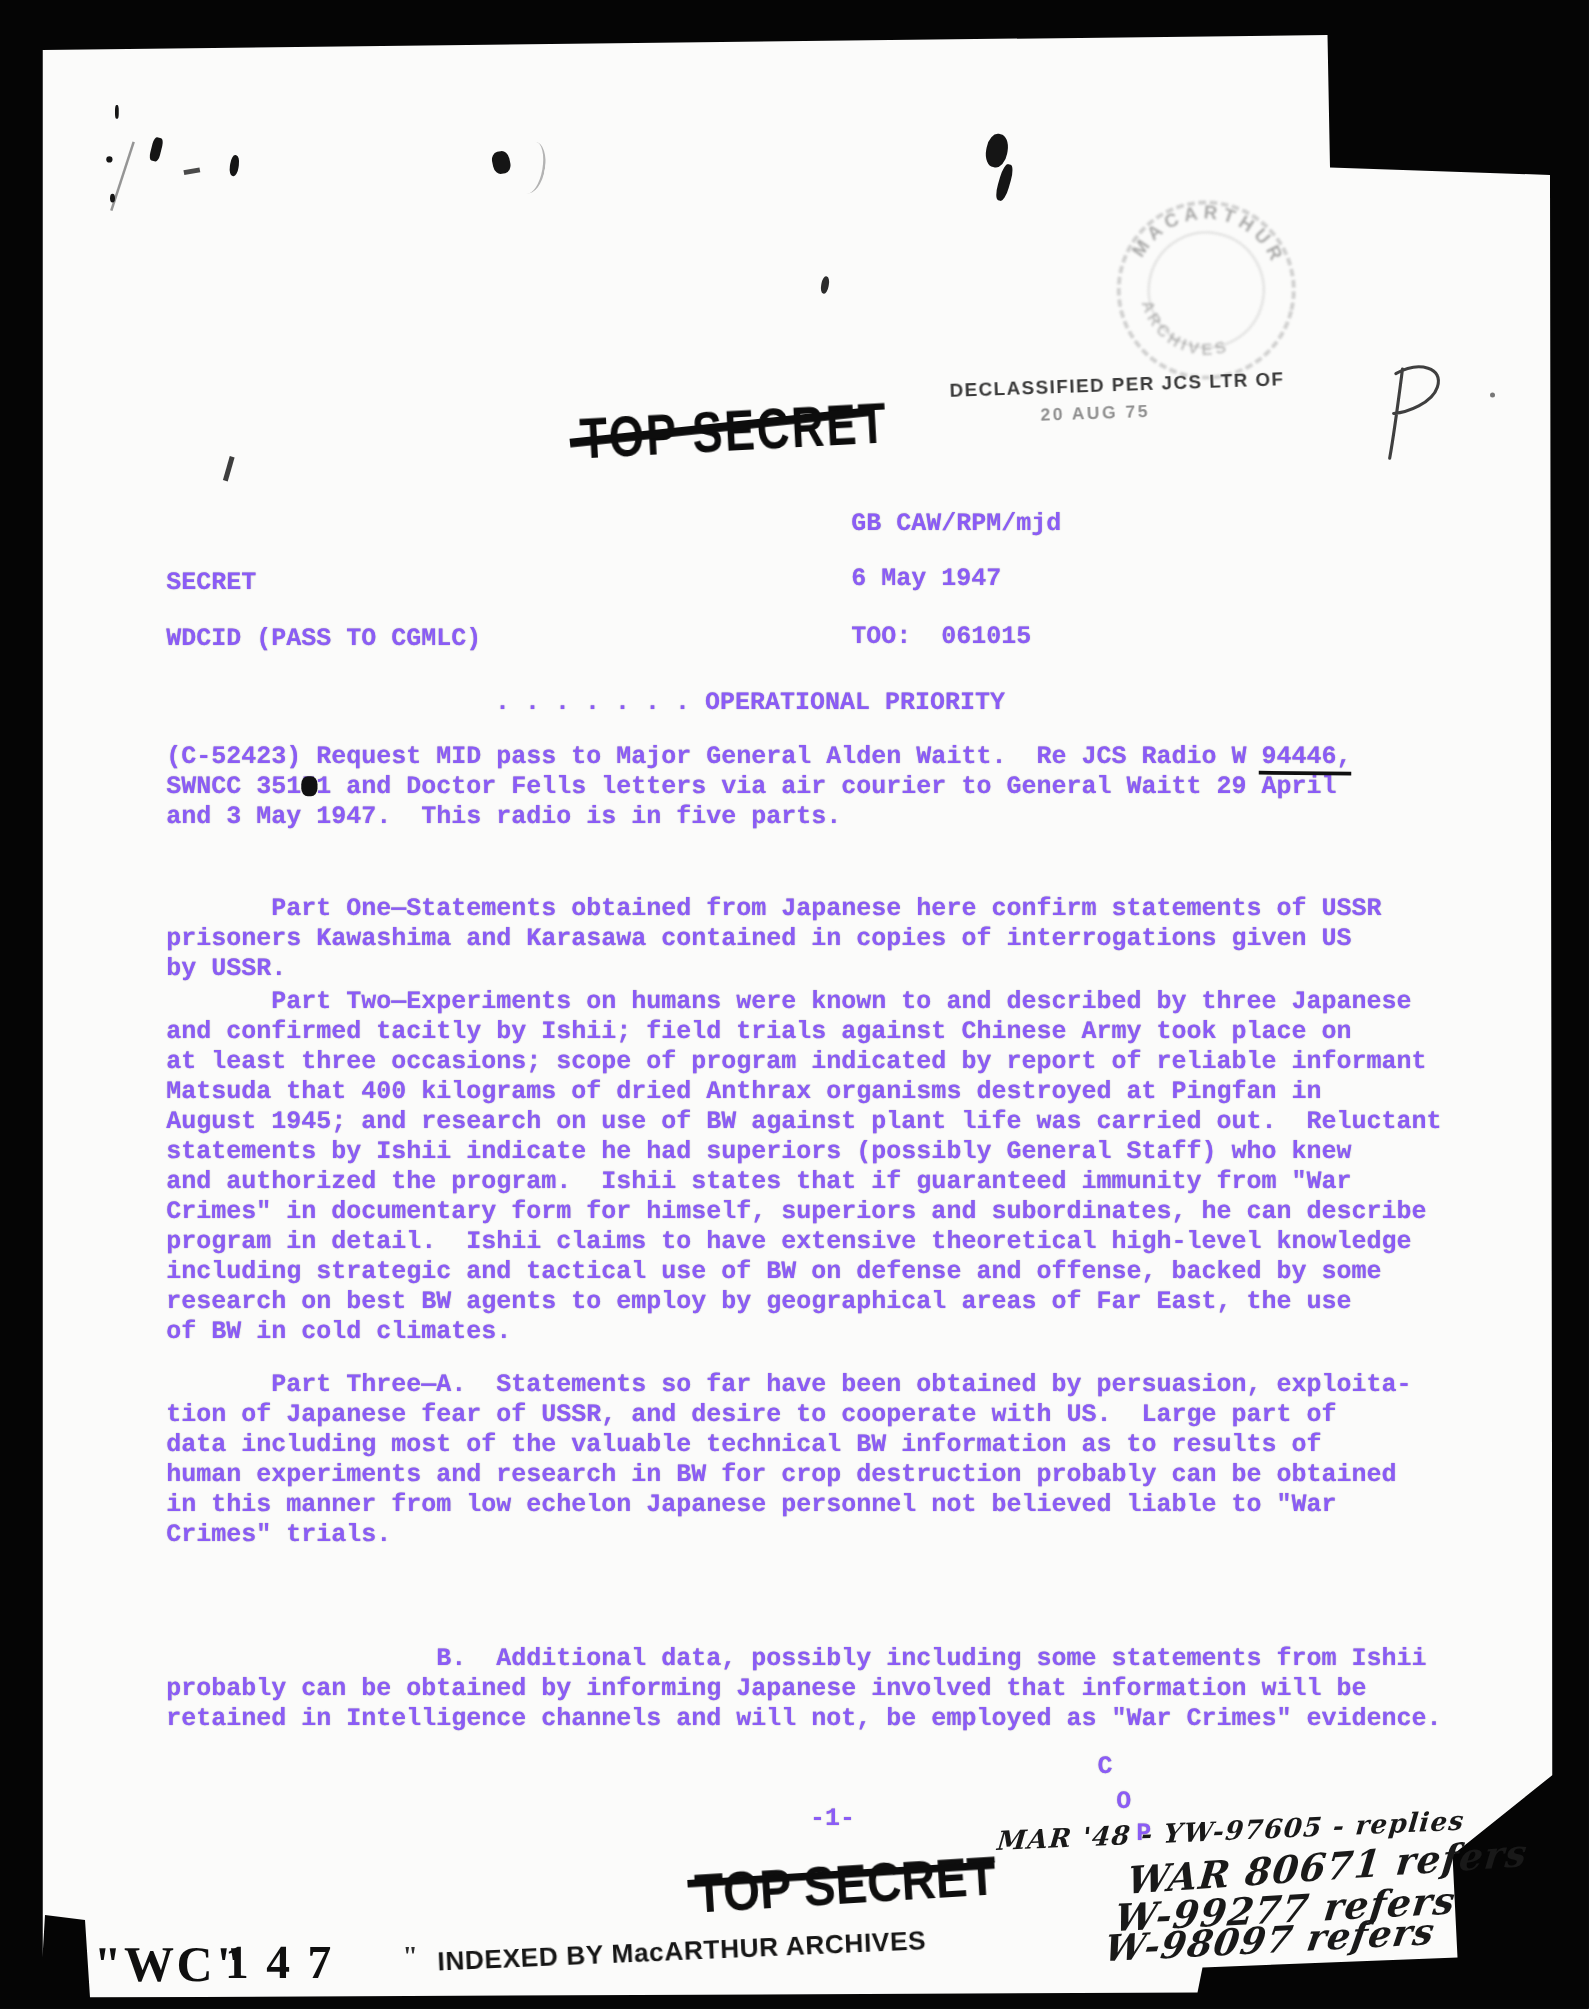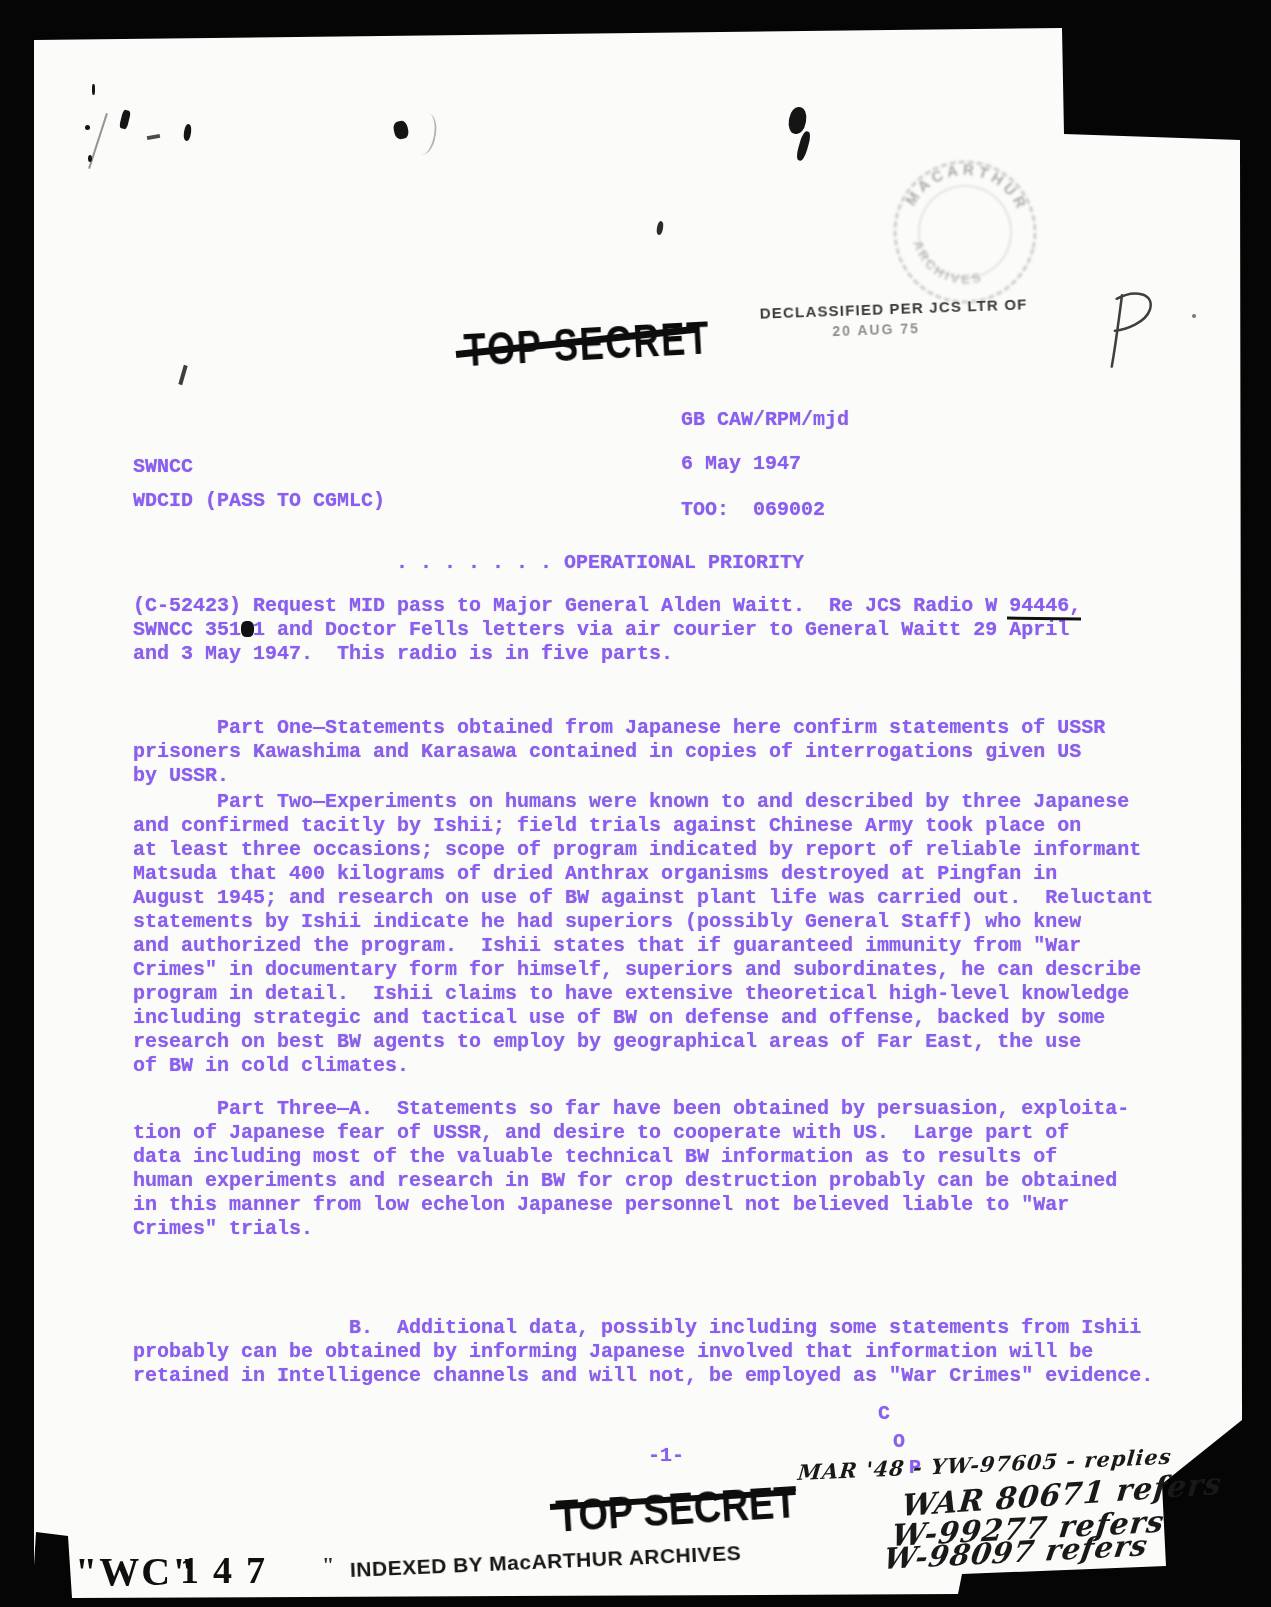--- a/index.html
+++ b/index.html
@@ -70,24 +70,24 @@
   <div class="abs declass" style="left:760px;top:300px;">
     <div class="l1">DECLASSIFIED PER JCS LTR OF</div>
     <div class="l2">20 AUG 75</div>
   </div>
 
   <svg class="abs" style="left:1098px;top:286px;transform:rotate(5deg);" width="62" height="88" viewBox="0 0 62 88">
     <path d="M16 14 C34 2 54 6 50 22 C47 35 28 44 17 46 M21 10 C20 34 19 60 17 82" fill="none" stroke="#3f3f3f" stroke-width="2.5" stroke-linecap="round"></path>
   </svg>
 
   <div class="abs typed" style="left:681px;top:408px;">GB CAW/RPM/mjd</div>
-  <div class="abs typed" style="left:133px;top:455px;">SWNCC</div>
+  <div class="abs typed" style="left:133px;top:455px;">SECRET</div>
   <div class="abs typed" style="left:681px;top:452px;">6 May 1947</div>
-  <div class="abs typed" style="left:133px;top:489px;">WDCID (PASS TO CGMLC)</div>
-  <div class="abs typed" style="left:681px;top:498px;">TOO:  069002</div>
+  <div class="abs typed" style="left:133px;top:500px;">WDCID (PASS TO CGMLC)</div>
+  <div class="abs typed" style="left:681px;top:498px;">TOO:  061015</div>
   <div class="abs typed" style="left:396px;top:551px;">. . . . . . . OPERATIONAL PRIORITY</div>
 
   <div class="abs typed" style="left:133px;top:594px;">(C-52423) Request MID pass to Major General Alden Waitt.  Re JCS Radio W 94446,
 SWNCC 35151 and Doctor Fells letters via air courier to General Waitt 29 April
 and 3 May 1947.  This radio is in five parts.</div>
   <div class="abs typed" style="left:133px;top:692px;margin-top:24px;">       Part One—Statements obtained from Japanese here confirm statements of USSR
 prisoners Kawashima and Karasawa contained in copies of interrogations given US
 by USSR.</div>
   <div class="abs typed" style="left:133px;top:790px;">       Part Two—Experiments on humans were known to and described by three Japanese
 and confirmed tacitly by Ishii; field trials against Chinese Army took place on

